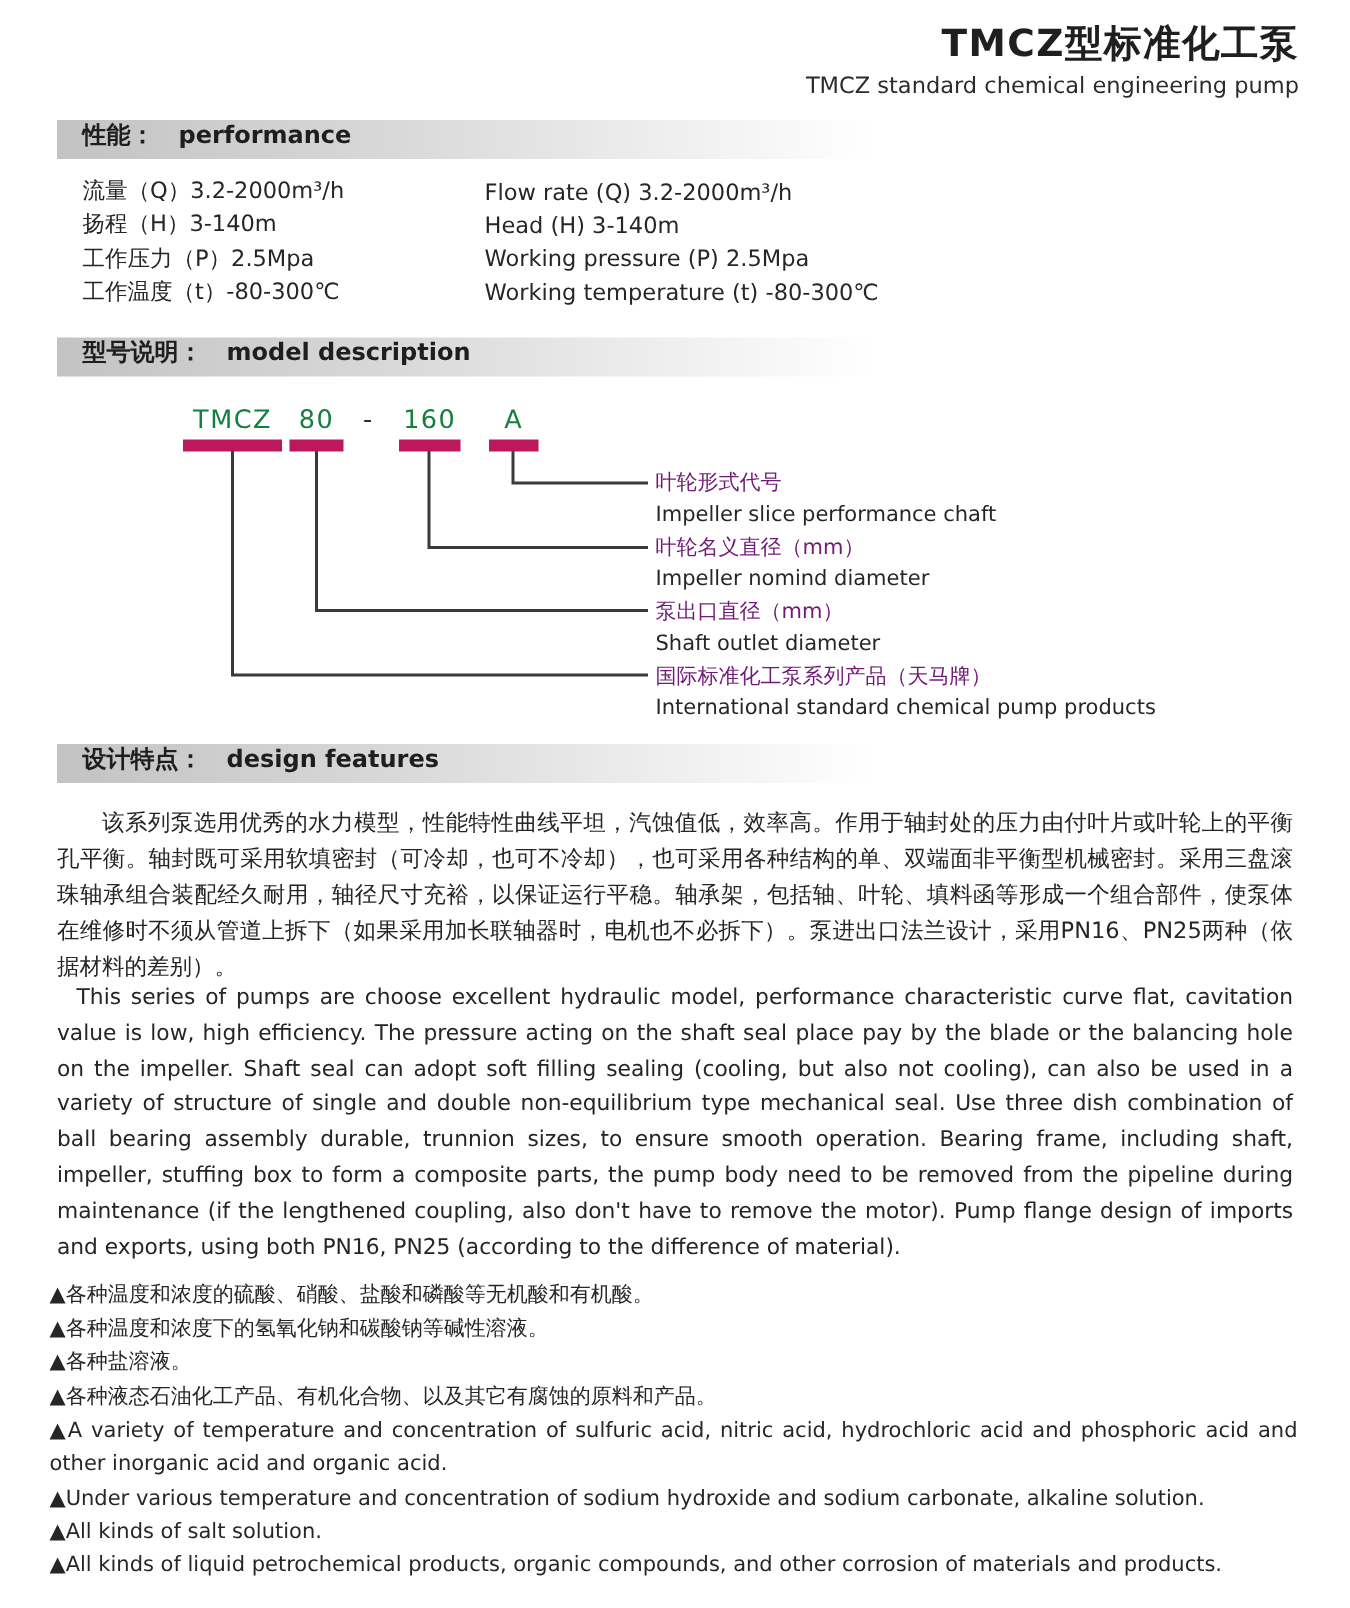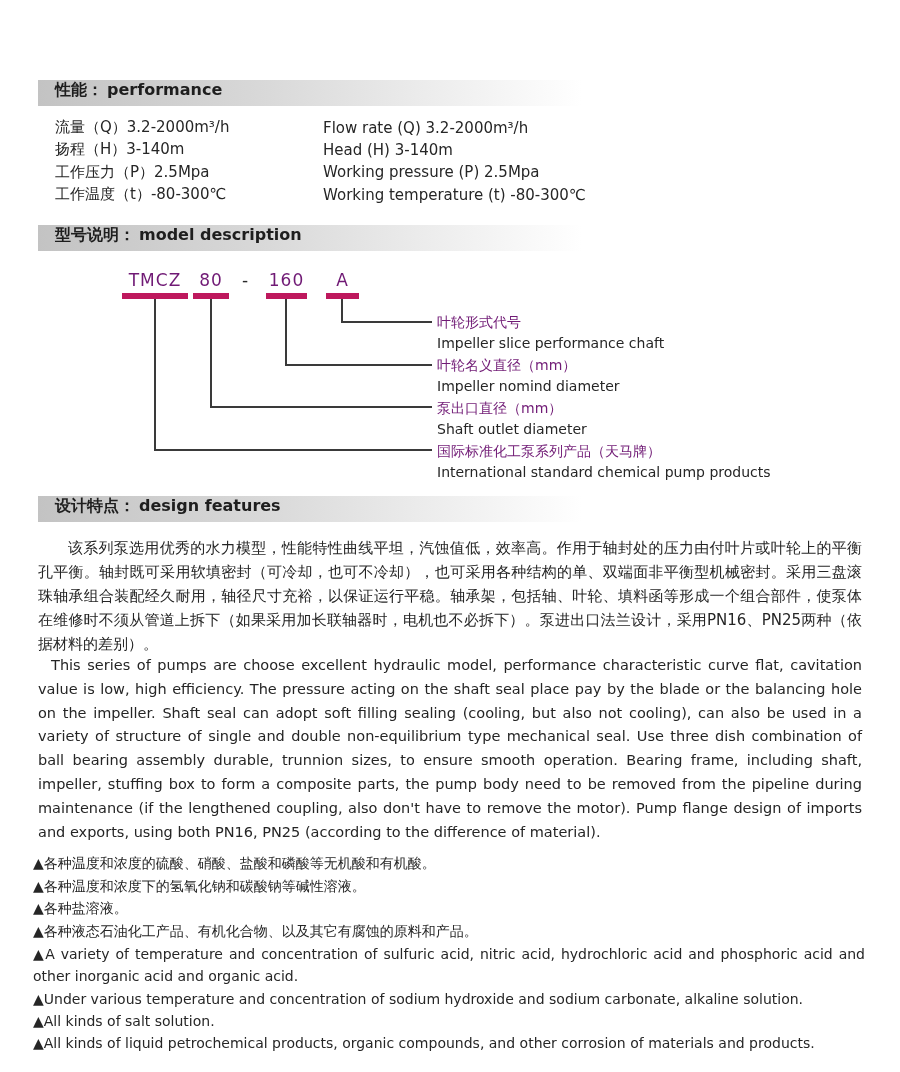--- a/index.html
+++ b/index.html
@@ -13,31 +13,31 @@
   .title-cn { font-size:25px; font-weight:bold; color:#1f1f1f; letter-spacing:1px; }
   .title-en { font-size:15px; color:#2b2b2b; margin-top:3px; }
 
   
   .section-bar {
     position:absolute; left:38px; width:824px; height:26px;
     background:linear-gradient(to right,#c3c3c3 0%,#d9d9d9 28%,#efefef 50%,#ffffff 66%);
     display:flex; padding-left:17px; box-sizing:border-box;
   }
   .section-bar .h-cn { font-size:16px; font-weight:bold; color:#1e1e1e; }
-  .section-bar .h-en { font-size:16px; font-weight:bold; color:#1e1e1e; margin-left:4px; }
+  .section-bar .h-en { font-size:16px; font-weight:bold; color:#1e1e1e; margin-left:16px; }
 
   
   .perf-cn { position:absolute; left:55px; top:116px; font-size:15px; line-height:22.4px; }
   .perf-en { position:absolute; left:323px; top:117px; font-size:15px; line-height:22.2px; }
 
   
   .diagram { position:absolute; left:0; top:260px; width:900px; height:232px; }
   .code-part {
-    position:absolute; top:10px; text-align:center; font-size:17px; color:#701a75;
-    border-bottom:6px solid #be185d; padding-bottom:3px; letter-spacing:1px;
+    position:absolute; top:10px; text-align:center; font-size:17px; color:#15803d;
+    border-bottom:8px solid #be185d; padding-bottom:3px; letter-spacing:1px;
   }
   .code-dash { position:absolute; top:10px; text-align:center; font-size:17px; color:#2a2a2a; }
   .dg-svg { position:absolute; left:0; top:0; }
   .dg-label { position:absolute; left:437px; }
   .dg-label .cn { font-size:14px; line-height:21px; color:#701a75; }
   .dg-label .en { font-size:14px; line-height:21px; color:#262626; }
 
   
   .para-cn {
     position:absolute; left:38px; top:536px; width:824px;
@@ -51,20 +51,24 @@
   
   .med-cn { position:absolute; left:33px; top:852px; width:830px; font-size:14px; line-height:22.7px; }
   .med-en { position:absolute; left:33px; top:943px; width:832px; font-size:14px; line-height:22.3px; }
   .med-en .med-item { text-align:justify; }
 </style>
 </head>
 <body>
 
 <div class="page">
 
+  <div class="title-block">
+    <div class="title-cn">TMCZ型标准化工泵</div>
+    <div class="title-en">TMCZ standard chemical engineering pump</div>
+  </div>
 
   <div class="section-bar" style="top:80px;">
     <span class="h-cn">性能：</span>
     <span class="h-en">performance</span>
   </div>
   <div class="perf-cn">
     <div>流量（Q）3.2-2000m³/h</div>
     <div>扬程（H）3-140m</div>
     <div>工作压力（P）2.5Mpa</div>
     <div>工作温度（t）-80-300℃</div>

